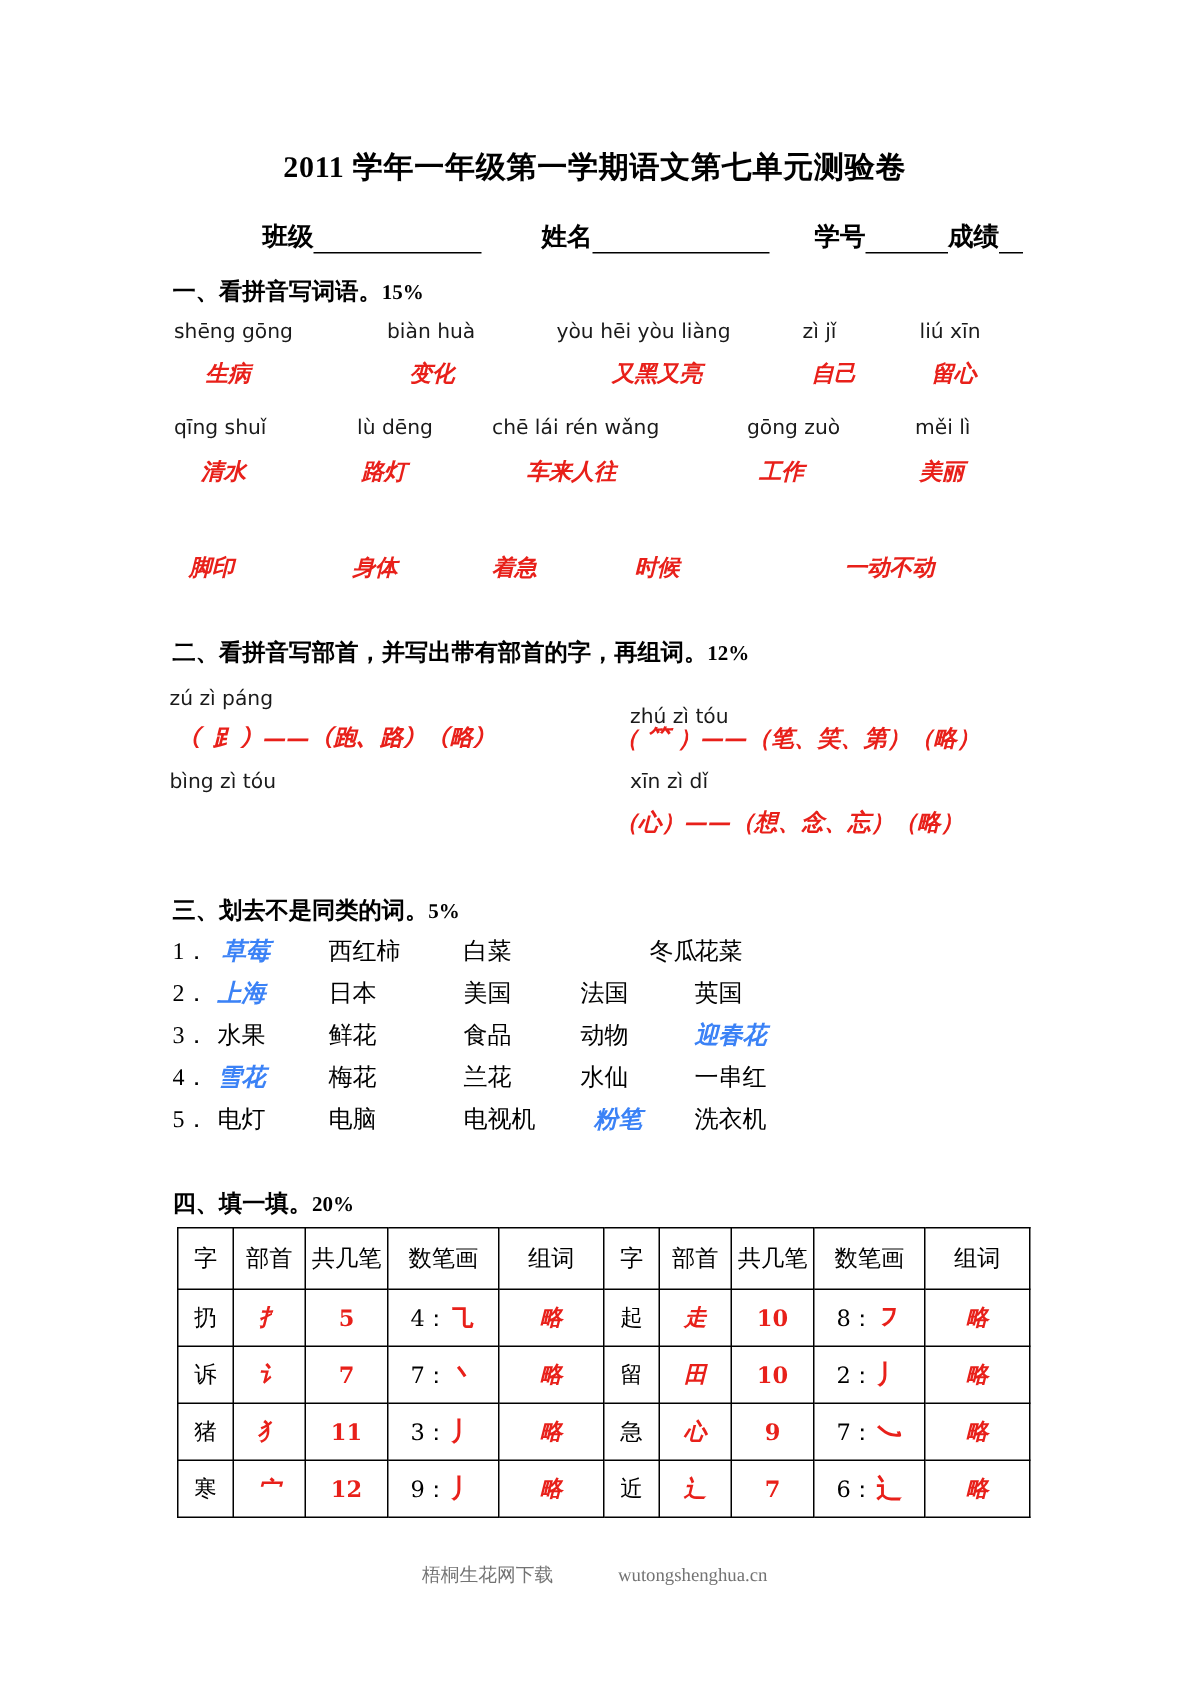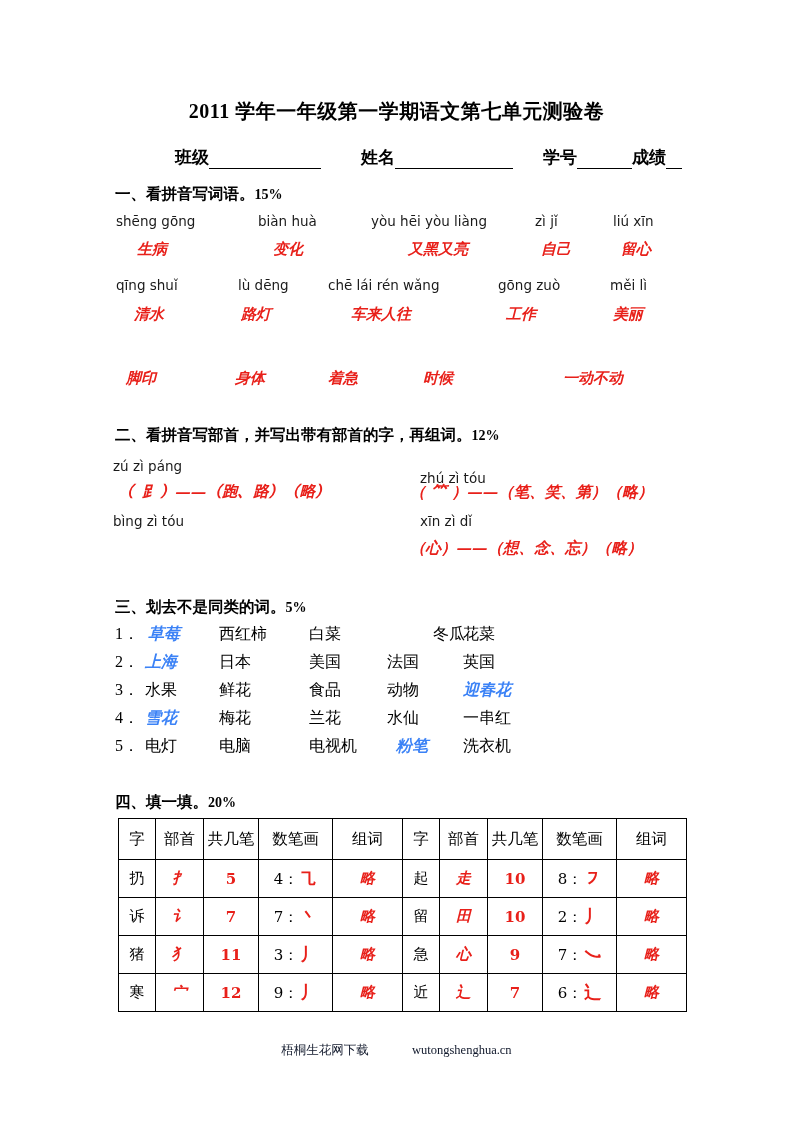--- a/index.html
+++ b/index.html
@@ -176,21 +176,21 @@
   }
 
   
   .footer {
     position: absolute;
     left: 0;
     top: 1042px;
     width: 793px;
     text-align: center;
     font-size: 12.5px;
-    color: #0f172a;
+    color: #737373;
     font-family: "Liberation Serif", serif;
   }
   .footer .site { margin-left: 40px; }
 </style>
 </head>
 <body>
 
 <div class="page">
 
   <div class="doc-title">2011 学年一年级第一学期语文第七单元测验卷</div>

